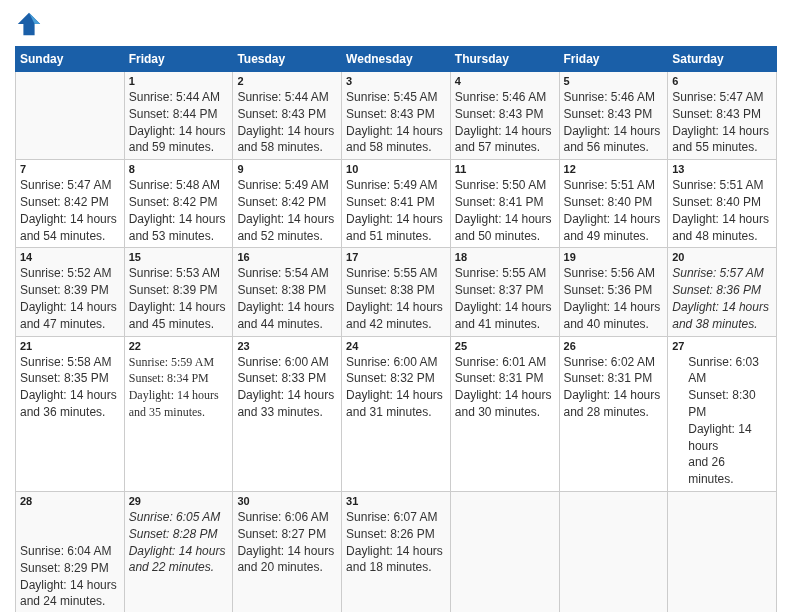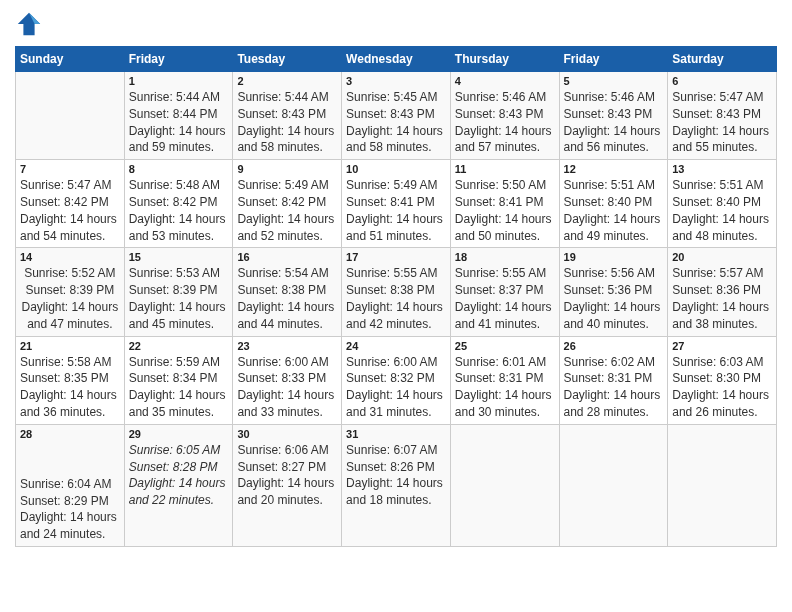--- a/index.html
+++ b/index.html
@@ -210,21 +210,21 @@
             <span class="day-num">13</span>
             <div class="day-info" style="white-space: pre-line;">Sunrise: 5:51 AM
 Sunset: 8:40 PM
 Daylight: 14 hours
 and 48 minutes.</div>
           </td>
         </tr>
         <tr>
           <td>
             <span class="day-num">14</span>
-            <div class="day-info" style="white-space: pre-line; text-align: center;">Sunrise: 5:52 AM
+            <div class="day-info" style="white-space: pre-line;">Sunrise: 5:52 AM
 Sunset: 8:39 PM
 Daylight: 14 hours
 and 47 minutes.</div>
           </td>
           <td>
             <span class="day-num">15</span>
             <div class="day-info" style="white-space: pre-line;">Sunrise: 5:53 AM
 Sunset: 8:39 PM
 Daylight: 14 hours
 and 45 minutes.</div>
@@ -252,37 +252,37 @@
           </td>
           <td>
             <span class="day-num">19</span>
             <div class="day-info" style="white-space: pre-line;">Sunrise: 5:56 AM
 Sunset: 5:36 PM
 Daylight: 14 hours
 and 40 minutes.</div>
           </td>
           <td>
             <span class="day-num">20</span>
-            <div class="day-info" style="white-space: pre-line;">Sunrise: 5:57 AM
+            <div class="day-info" style="white-space: pre-line; font-style: italic;">Sunrise: 5:57 AM
 Sunset: 8:36 PM
 Daylight: 14 hours
 and 38 minutes.</div>
           </td>
         </tr>
         <tr>
           <td>
             <span class="day-num">21</span>
             <div class="day-info" style="white-space: pre-line;">Sunrise: 5:58 AM
 Sunset: 8:35 PM
 Daylight: 14 hours
 and 36 minutes.</div>
           </td>
           <td>
             <span class="day-num">22</span>
-            <div class="day-info" style="white-space: pre-line;">Sunrise: 5:59 AM
+            <div class="day-info" style="white-space: pre-line; font-family: Liberation Serif, serif;">Sunrise: 5:59 AM
 Sunset: 8:34 PM
 Daylight: 14 hours
 and 35 minutes.</div>
           </td>
           <td>
             <span class="day-num">23</span>
             <div class="day-info" style="white-space: pre-line;">Sunrise: 6:00 AM
 Sunset: 8:33 PM
 Daylight: 14 hours
 and 33 minutes.</div>
@@ -303,21 +303,21 @@
           </td>
           <td>
             <span class="day-num">26</span>
             <div class="day-info" style="white-space: pre-line;">Sunrise: 6:02 AM
 Sunset: 8:31 PM
 Daylight: 14 hours
 and 28 minutes.</div>
           </td>
           <td>
             <span class="day-num">27</span>
-            <div class="day-info" style="white-space: pre-line;">Sunrise: 6:03 AM
+            <div class="day-info" style="white-space: pre-line; margin-left: 16px;">Sunrise: 6:03 AM
 Sunset: 8:30 PM
 Daylight: 14 hours
 and 26 minutes.</div>
           </td>
         </tr>
         <tr>
           <td>
             <span class="day-num">28</span>
             <div class="day-info" style="white-space: pre-line; margin-top: 36px;">Sunrise: 6:04 AM
 Sunset: 8:29 PM

